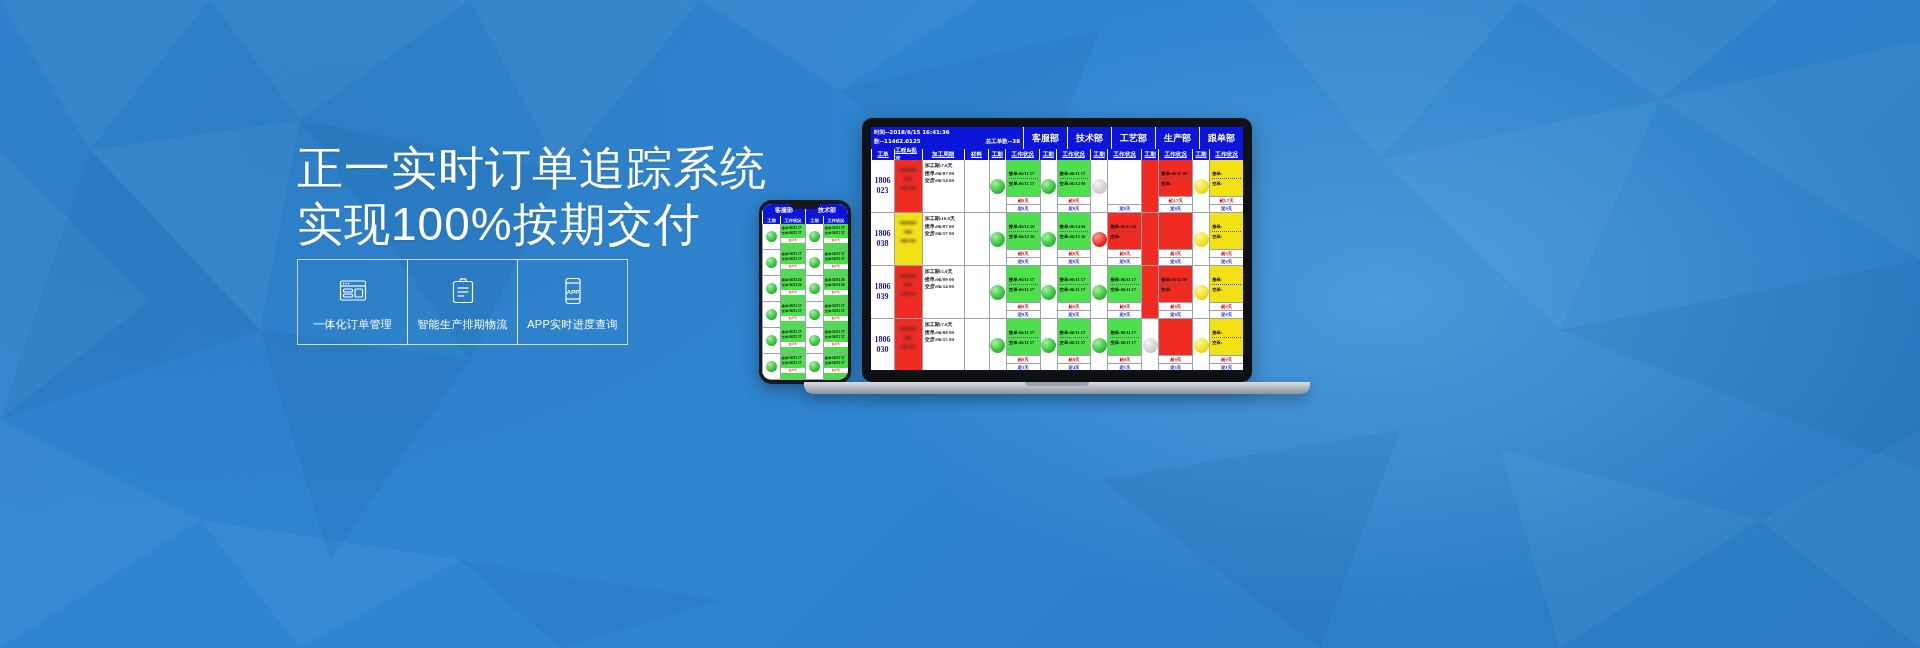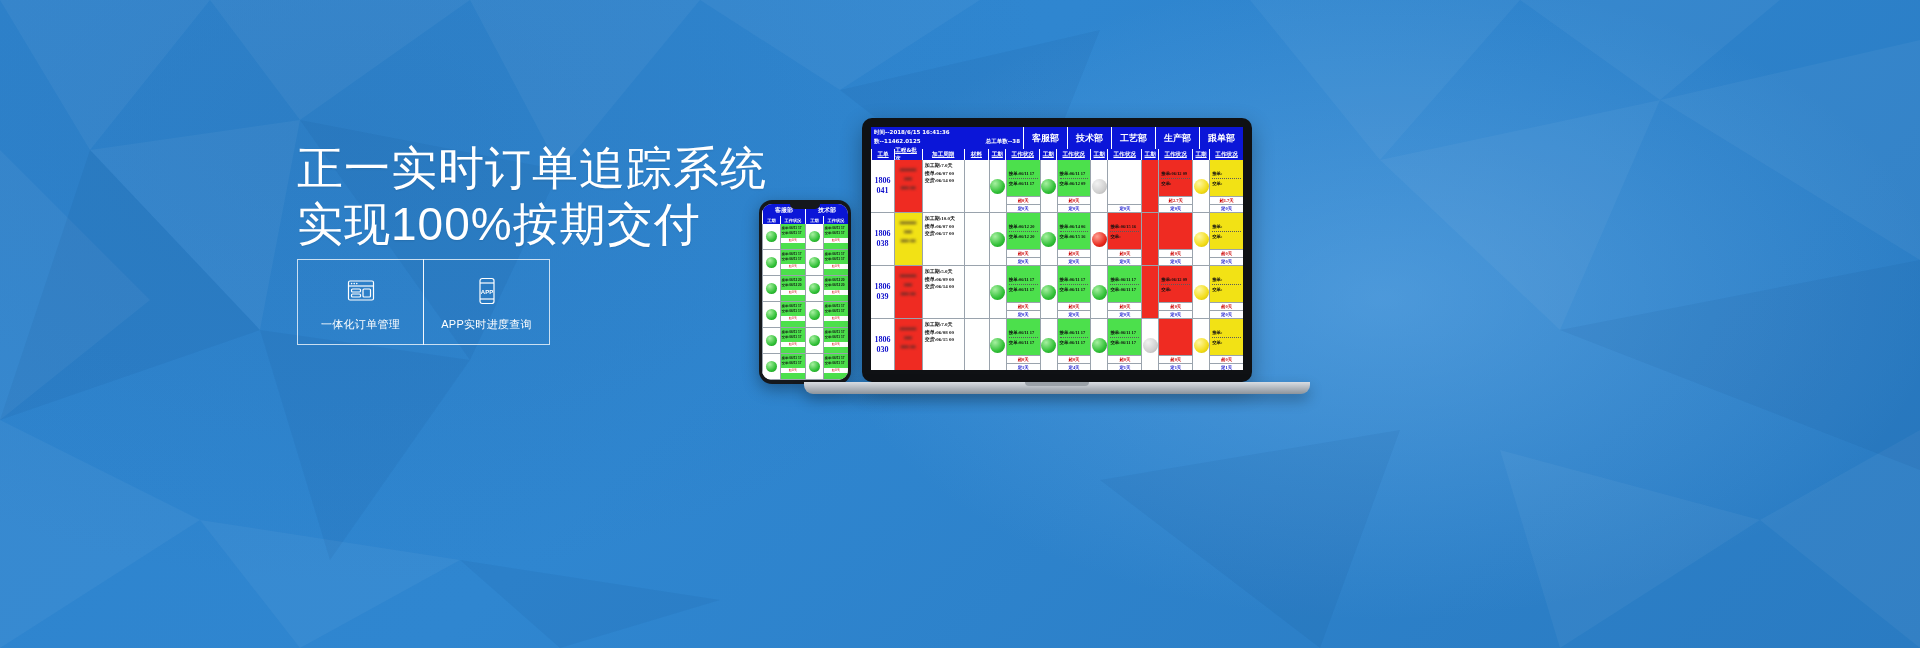--- a/index.html
+++ b/index.html
@@ -24,21 +24,21 @@
   
   .copy{ position:absolute; left:297px; top:140px; width:420px; }
   .headline{
     color:#fff; font-weight:normal; font-size:46px; line-height:56px;
     letter-spacing:1px; white-space:nowrap;
     text-shadow:0 1px 2px rgba(0,0,0,.10);
   }
 
   .features{ position:absolute; left:297px; top:259px; display:flex; }
   .feature{
-    width:127px; height:86px;
+    width:111px; height:86px;
     border:1px solid rgba(255,255,255,.75);
     display:flex; flex-direction:column;
     align-items:center; justify-content:center;
     margin-left:-1px;
   }
   .feature:first-child{ margin-left:0; }
   .feature .ico{ height:38px; display:flex; align-items:center; justify-content:center; }
   .feature .lbl{
     color:#fff; font-size:11px; margin-top:7px; white-space:nowrap;
     letter-spacing:.3px;
@@ -196,20 +196,32 @@
           <circle cx="8.2" cy="5.6" r=".8" fill="#fff" stroke="none"></circle>
           <circle cx="10.8" cy="5.6" r=".8" fill="#fff" stroke="none"></circle>
           <rect x="5.5" y="11" width="9" height="3" rx="1"></rect>
           <rect x="5.5" y="16" width="9" height="3" rx="1"></rect>
           <rect x="17" y="11" width="7.5" height="8" rx="1"></rect>
         </svg>
       </span>
       <span class="lbl">一体化订单管理</span>
     </div>
 
+    <div class="feature">
+      <span class="ico">
+        <svg width="26" height="28" viewBox="0 0 26 28" fill="none" stroke="#ffffff" stroke-width="1.2">
+          <rect x="3.5" y="4.5" width="19" height="21" rx="2"></rect>
+          <path d="M10 4.5 V3.2 a1.3 1.3 0 0 1 1.3 -1.3 h3.4 A1.3 1.3 0 0 1 16 3.2 V4.5 Z"></path>
+          <line x1="7.5" y1="11" x2="18.5" y2="11"></line>
+          <line x1="7.5" y1="15" x2="18.5" y2="15"></line>
+          <line x1="7.5" y1="19" x2="14" y2="19"></line>
+        </svg>
+      </span>
+      <span class="lbl">智能生产排期物流</span>
+    </div>
 
     <div class="feature">
       <span class="ico">
         <svg width="22" height="30" viewBox="0 0 22 30" fill="none" stroke="#ffffff" stroke-width="1.2">
           <rect x="4" y="2.5" width="14" height="25" rx="2.2"></rect>
           <line x1="4" y1="7" x2="18" y2="7"></line>
           <line x1="4" y1="23" x2="18" y2="23"></line>
           <text x="11" y="17.5" font-size="6" fill="#ffffff" stroke="none" text-anchor="middle" font-family="Liberation Sans, sans-serif" font-weight="bold">APP</text>
         </svg>
       </span>
@@ -402,21 +414,21 @@
             <div class="ch" style="width: 22px;">工期</div>
             <div class="ch" style="width: 44px;">工作状况</div>
             <div class="ch" style="width: 22px;">工期</div>
             <div class="ch" style="width: 44px;">工作状况</div>
           </div>
 
         <div class="grid" id="grid">
             <div class="row" style="height: 53px;">
               <div class="cell c-wo">
                 <span>1806</span>
-                <span>041</span>
+                <span>023</span>
               </div>
               <div class="cell c-prj" style="background: rgb(239, 43, 34);">
                 <div style="filter:blur(1.6px);padding:5px 3px;font-size:4.5px;line-height:9px;color:#3a2a2a;font-weight:bold;text-align:center">■■■■■■<br>■■■<br>■■■ ■■</div>
               </div>
               <div class="cell c-cyc">
                 <div>加工期:7.0天</div>
                 <div>接单:06/07 00</div>
                 <div>交货:06/14 00</div>
               </div>
               <div class="cell c-mat" style="background: rgb(255, 255, 255);"></div>

